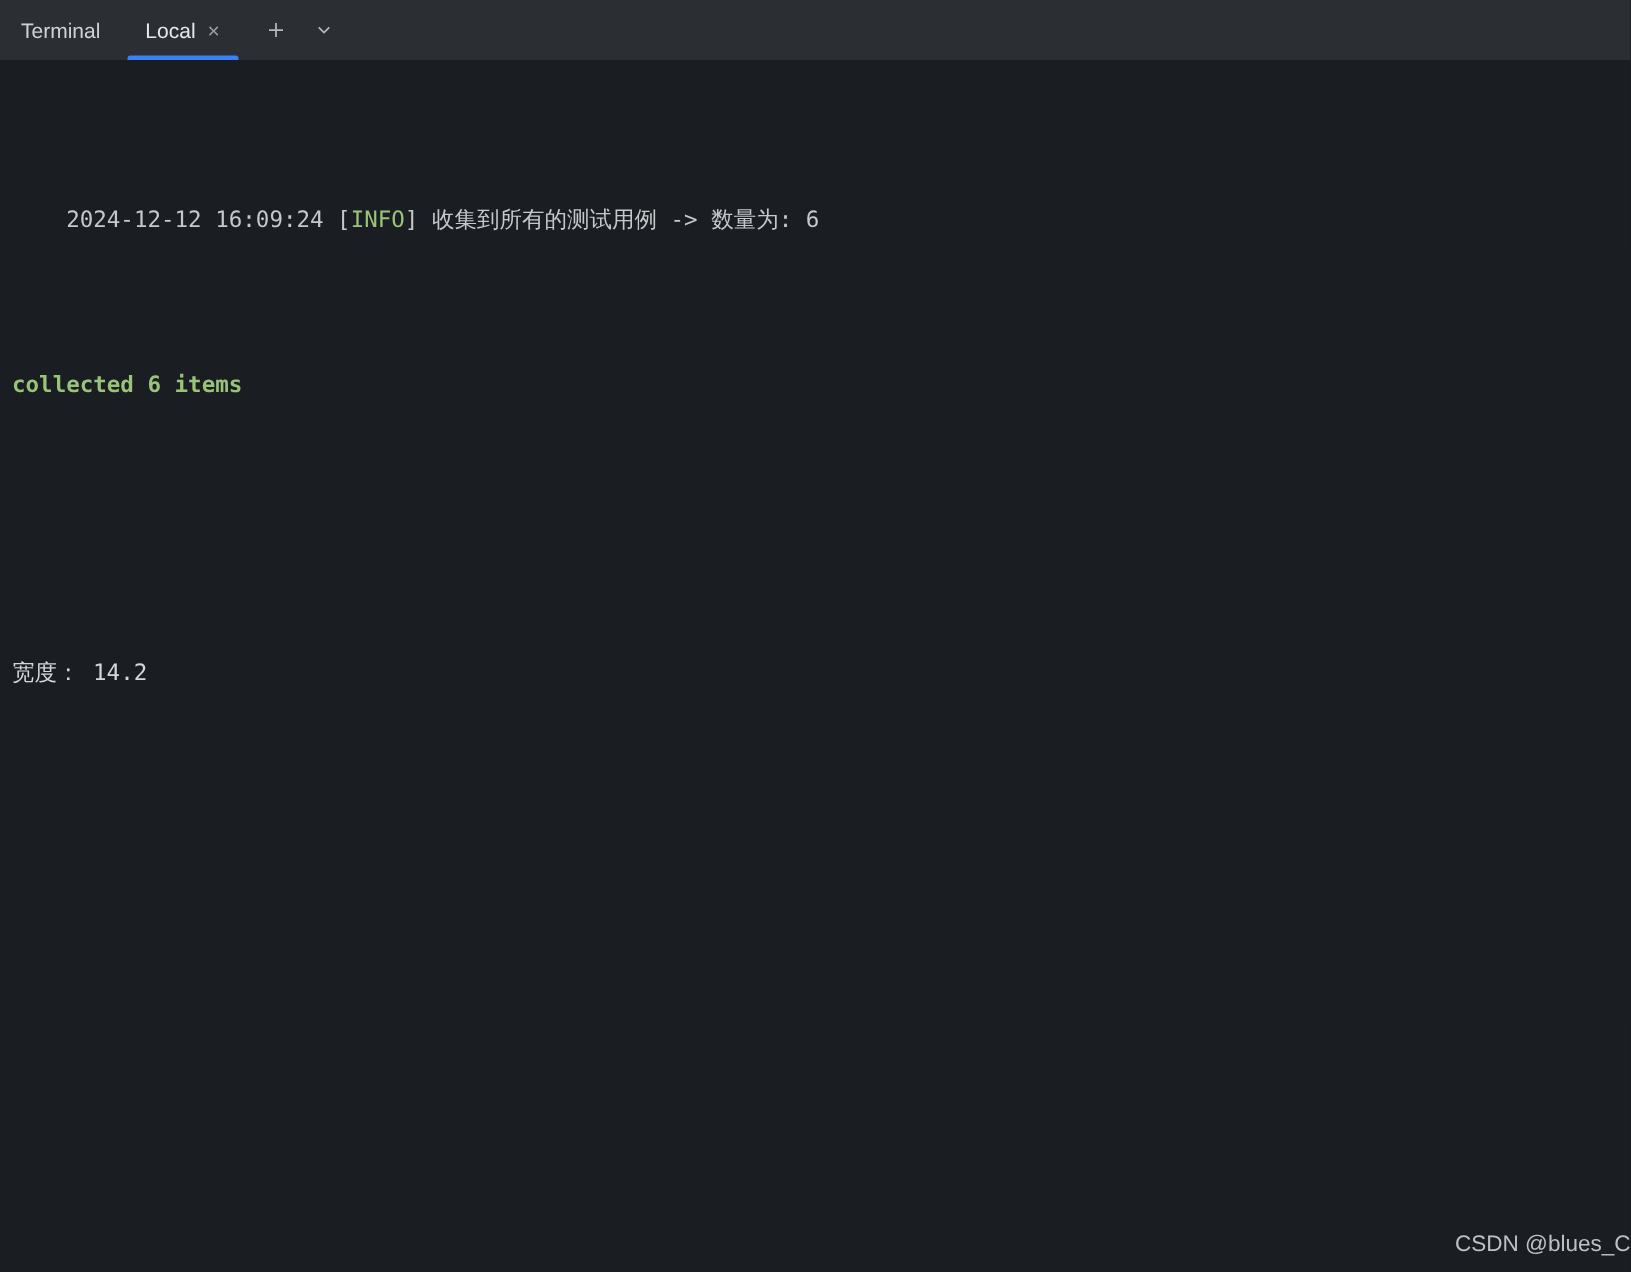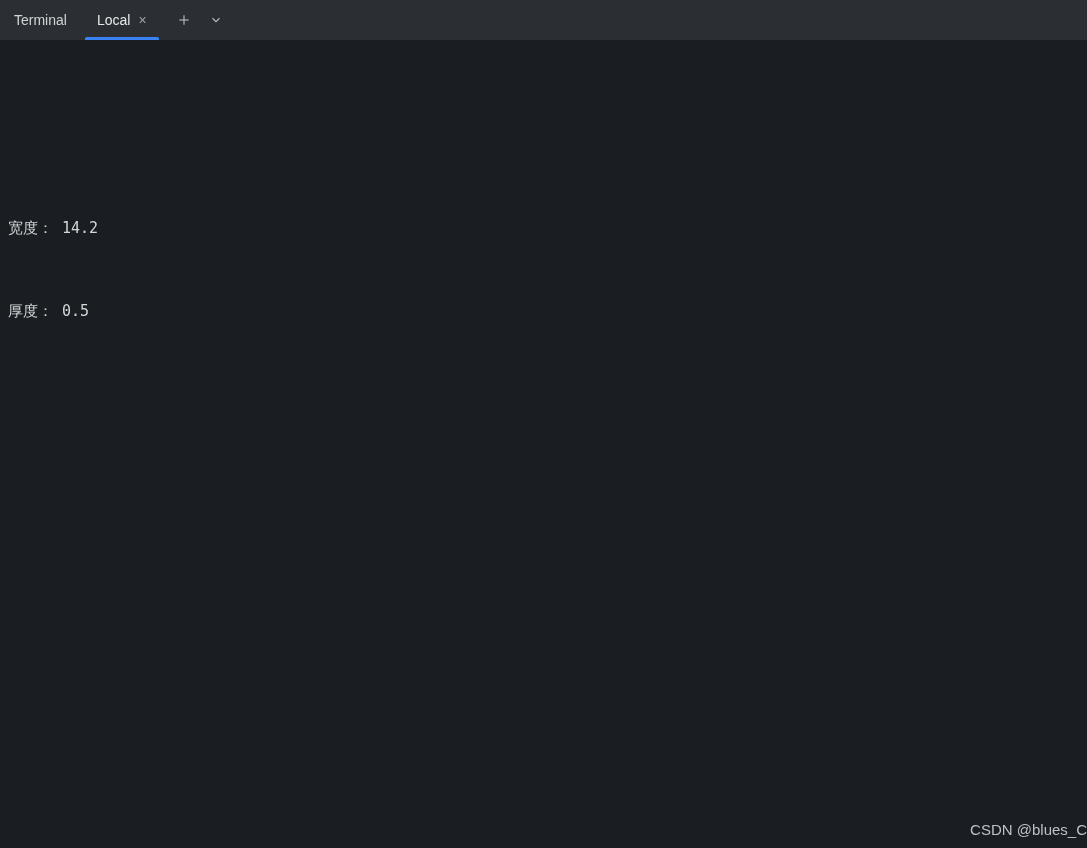--- a/index.html
+++ b/index.html
@@ -113,22 +113,25 @@
     </span>
     <span class="icon-btn">
       <svg viewBox="0 0 24 24" fill="none" stroke="currentColor" stroke-width="2">
         <polyline points="6 9 12 15 18 9"></polyline>
       </svg>
     </span>
   </div>
 </div>
 
 <div class="term">
+  <div class="line">
+    <span class="grey">2024-12-12 16:09:24 [</span><span class="green">INFO</span><span class="grey">] 收集到所有的测试用例 -&gt; 数量为: 6</span>
+  </div>
+  <div class="line bold-green">collected 6 items</div>
   <div class="line"> </div>
 
   <div class="line white">宽度： 14.2</div>
-  <div class="line white">厚度： 0.5</div>
   <div class="line"> </div>
 
   
 </div>
 
 <div class="watermark">CSDN @blues_C</div>
 
 </body></html>

